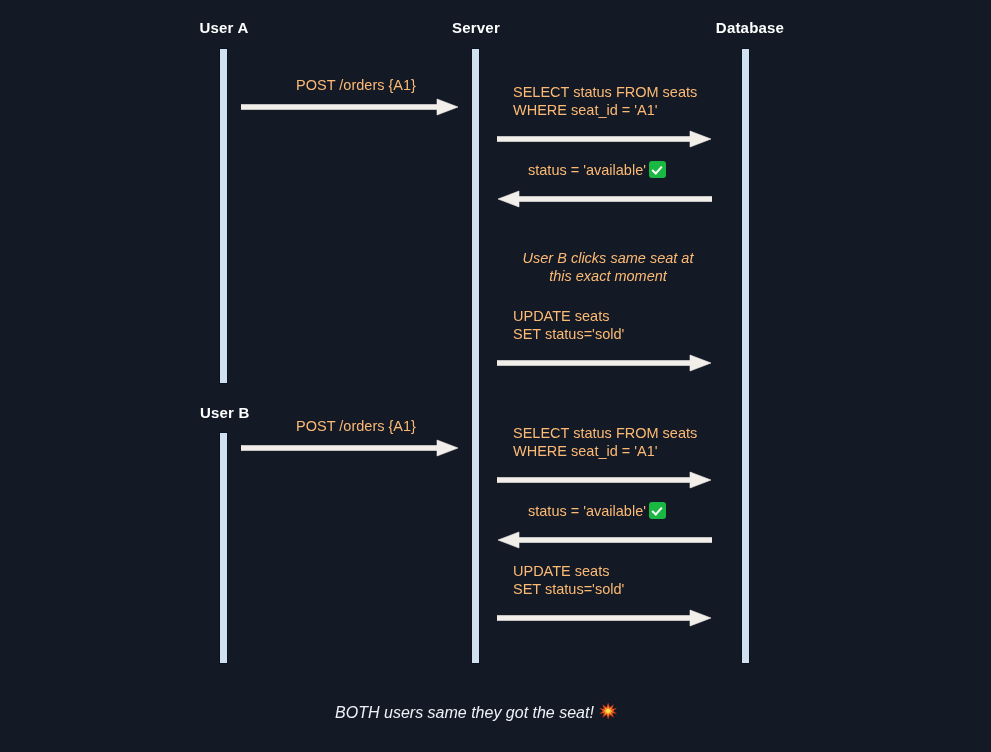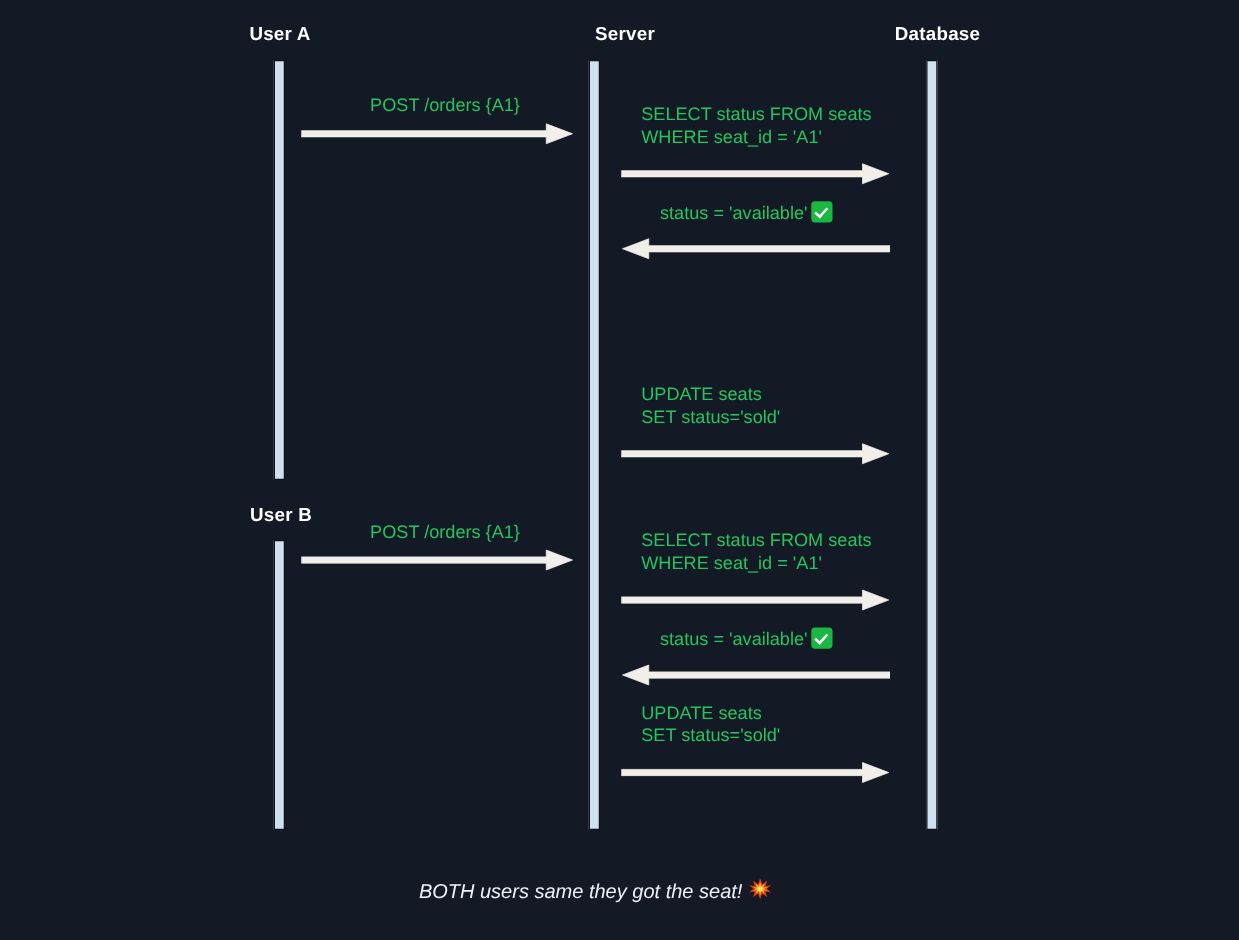--- a/index.html
+++ b/index.html
@@ -43,21 +43,21 @@
     background: #cfe0f0;
     border: 1px solid #0d121c;
     box-sizing: border-box;
   }
 
   
   .msg-label {
     position: absolute;
     font-size: 14.5px;
     line-height: 17.5px;
-    color: #22c55e;
+    color: #fdba74;
     white-space: pre;
   }
   .msg-label.center {
     text-align: center;
     transform: translateX(-50%);
   }
   .msg-label.note {
     font-style: italic;
     text-align: center;
     transform: translateX(-50%);
@@ -107,21 +107,21 @@
     margin-left: 5px;
   }
 </style>
 </head>
 <body>
 
 <div id="diagram">
 
   <div class="participant center" style="left:224px; top:19px;">User A</div>
 
-  <div class="participant center" style="left:500px; top:19px;">Server</div>
+  <div class="participant center" style="left:476px; top:19px;">Server</div>
 
   <div class="participant center" style="left:750px; top:19px;text-align:right;">Database</div>
 
   <div class="participant" style="left:200px; top:404px;">User B</div>
 
   <div class="lifeline" style="left:219px; top:48px; height:336px;"></div>
 
   <div class="lifeline" style="left:471px; top:48px; height:616px;"></div>
 
   <div class="lifeline" style="left:741px; top:48px; height:616px;"></div>
@@ -143,20 +143,22 @@
     </svg>
   </div>
 
   <div class="msg-label center" style="left:597px; top:161px;"><span>status = 'available'</span><span class="check-badge"></span></div>
   <div class="arrow" style="left:497px; top:190px; width:215px;">
     <svg width="215" height="18" viewBox="0 0 215 18">
       <path d="M215 6.5 L22 6.5 L22 1 L1 9 L22 17 L22 11.5 L215 11.5 Z" fill="#f2efea" stroke="#f2efea" stroke-width="0.6"></path>
     </svg>
   </div>
 
+  <div class="msg-label note" style="left:608px; top:250px;">User B clicks same seat at
+this exact moment</div>
 
   <div class="msg-label" style="left:513px; top:308px;">UPDATE seats
 SET status='sold'</div>
   <div class="arrow" style="left:497px; top:354px; width:215px;">
     <svg width="215" height="18" viewBox="0 0 215 18">
       <path d="M0 6.5 L193 6.5 L193 1 L214 9 L193 17 L193 11.5 L0 11.5 Z" fill="#f2efea" stroke="#f2efea" stroke-width="0.6"></path>
     </svg>
   </div>
 
   <div class="msg-label center" style="left:356px; top:418px;">POST /orders {A1}</div>

